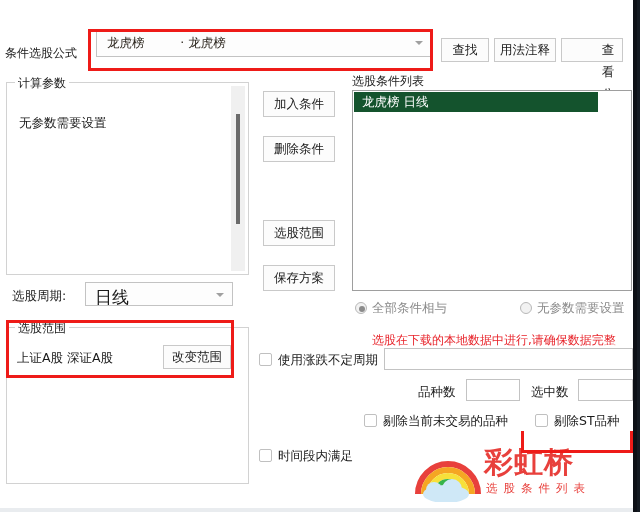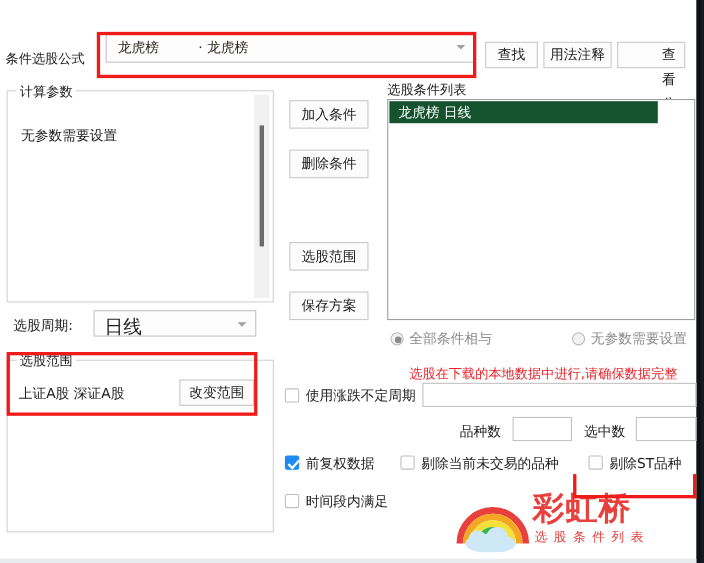--- a/index.html
+++ b/index.html
@@ -397,23 +397,20 @@
   <div class="cb cb-period">
     <span class="box"></span><span>使用涨跌不定周期</span>
   </div>
   <div class="period-input"></div>
 
   <div class="count-label-1">品种数</div>
   <div class="count-input-1"></div>
   <div class="count-label-2">选中数</div>
   <div class="count-input-2"></div>
 
-  <div class="cb cb-fuquan checked">
-    <span class="box"></span><span>前复权数据</span>
-  </div>
   <div class="cb cb-exclude">
     <span class="box"></span><span>剔除当前未交易的品种</span>
   </div>
   <div class="cb cb-st">
     <span class="box"></span><span>剔除ST品种</span>
   </div>
   <div class="cb cb-timespan">
     <span class="box"></span><span>时间段内满足</span>
   </div>
 

